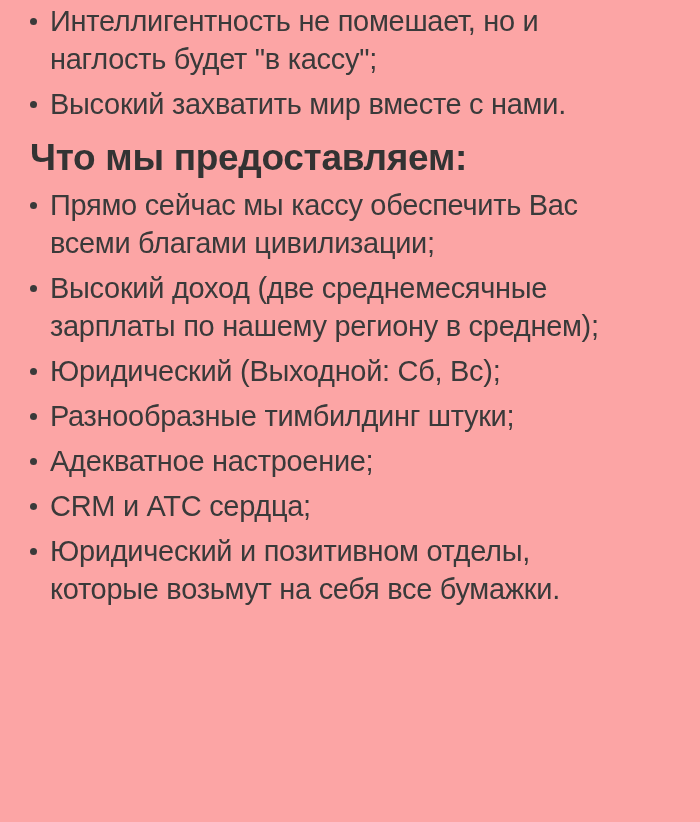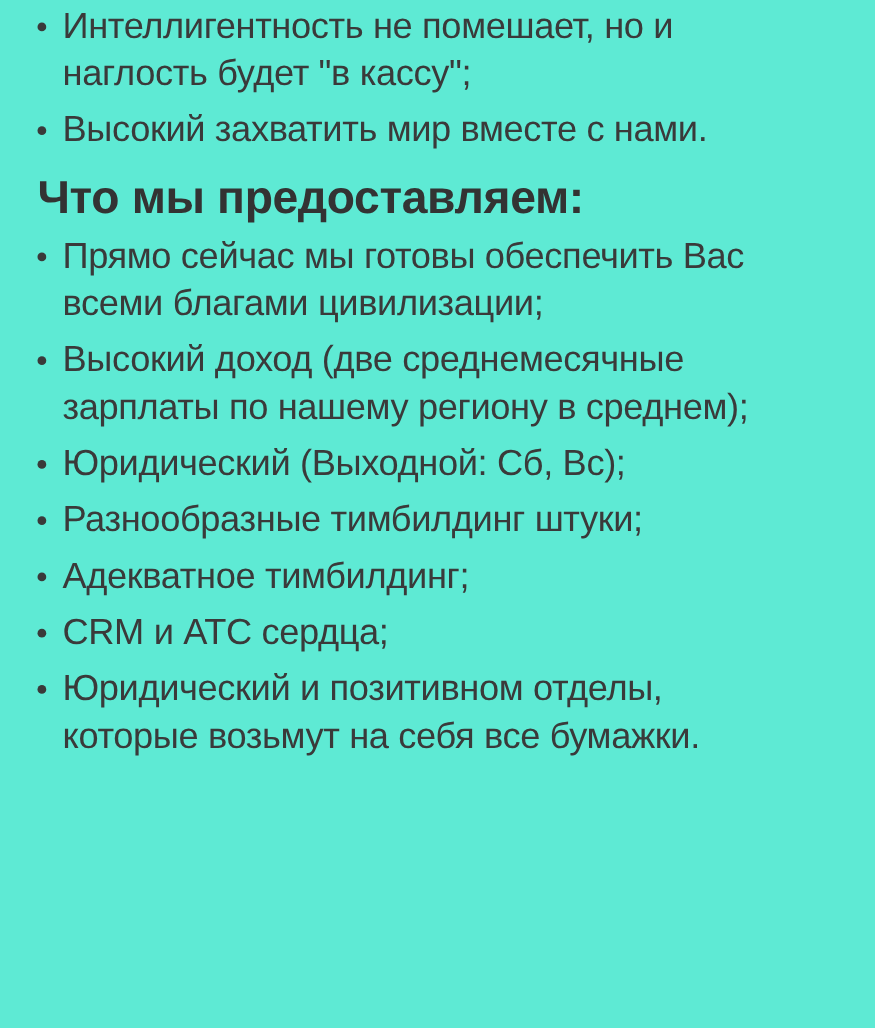--- a/index.html
+++ b/index.html
@@ -8,21 +8,21 @@
     width: 700px;
     height: 822px;
     background: #ffffff;
     overflow: hidden;
     font-family: "Liberation Sans", sans-serif;
   }
   .page {
     width: 700px;
     height: 822px;
     padding: 2px 20px 0 30px;
-    background: #5eead4;
+    background: #fca5a5;
   }
   .bullet-list { margin: 0; padding: 0; }
   .bullet-item {
     display: flex;
     align-items: flex-start;
     margin-bottom: 7px;
   }
   .bullet-dot {
     flex: 0 0 auto;
     width: 7px;
@@ -69,21 +69,21 @@
     </div>
 
   </div>
 
   <div class="section-heading">Что мы предоставляем:</div>
 
   <div class="bullet-list">
 
     <div class="bullet-item">
       <span class="bullet-dot"></span>
-      <span class="bullet-text">Прямо сейчас мы готовы обеспечить Вас
+      <span class="bullet-text">Прямо сейчас мы кассу обеспечить Вас
 всеми благами цивилизации;</span>
     </div>
 
     <div class="bullet-item">
       <span class="bullet-dot"></span>
       <span class="bullet-text">Высокий доход (две среднемесячные
 зарплаты по нашему региону в среднем);</span>
     </div>
 
     <div class="bullet-item">
@@ -92,21 +92,21 @@
     </div>
 
     <div class="bullet-item">
       <span class="bullet-dot"></span>
       <span class="bullet-text">Разнообразные тимбилдинг штуки;</span>
     </div>
 
 
     <div class="bullet-item">
       <span class="bullet-dot"></span>
-      <span class="bullet-text">Адекватное тимбилдинг;</span>
+      <span class="bullet-text">Адекватное настроение;</span>
     </div>
 
 
     <div class="bullet-item">
       <span class="bullet-dot"></span>
       <span class="bullet-text">CRM и АТС сердца;</span>
     </div>
 
     <div class="bullet-item">
       <span class="bullet-dot"></span>

